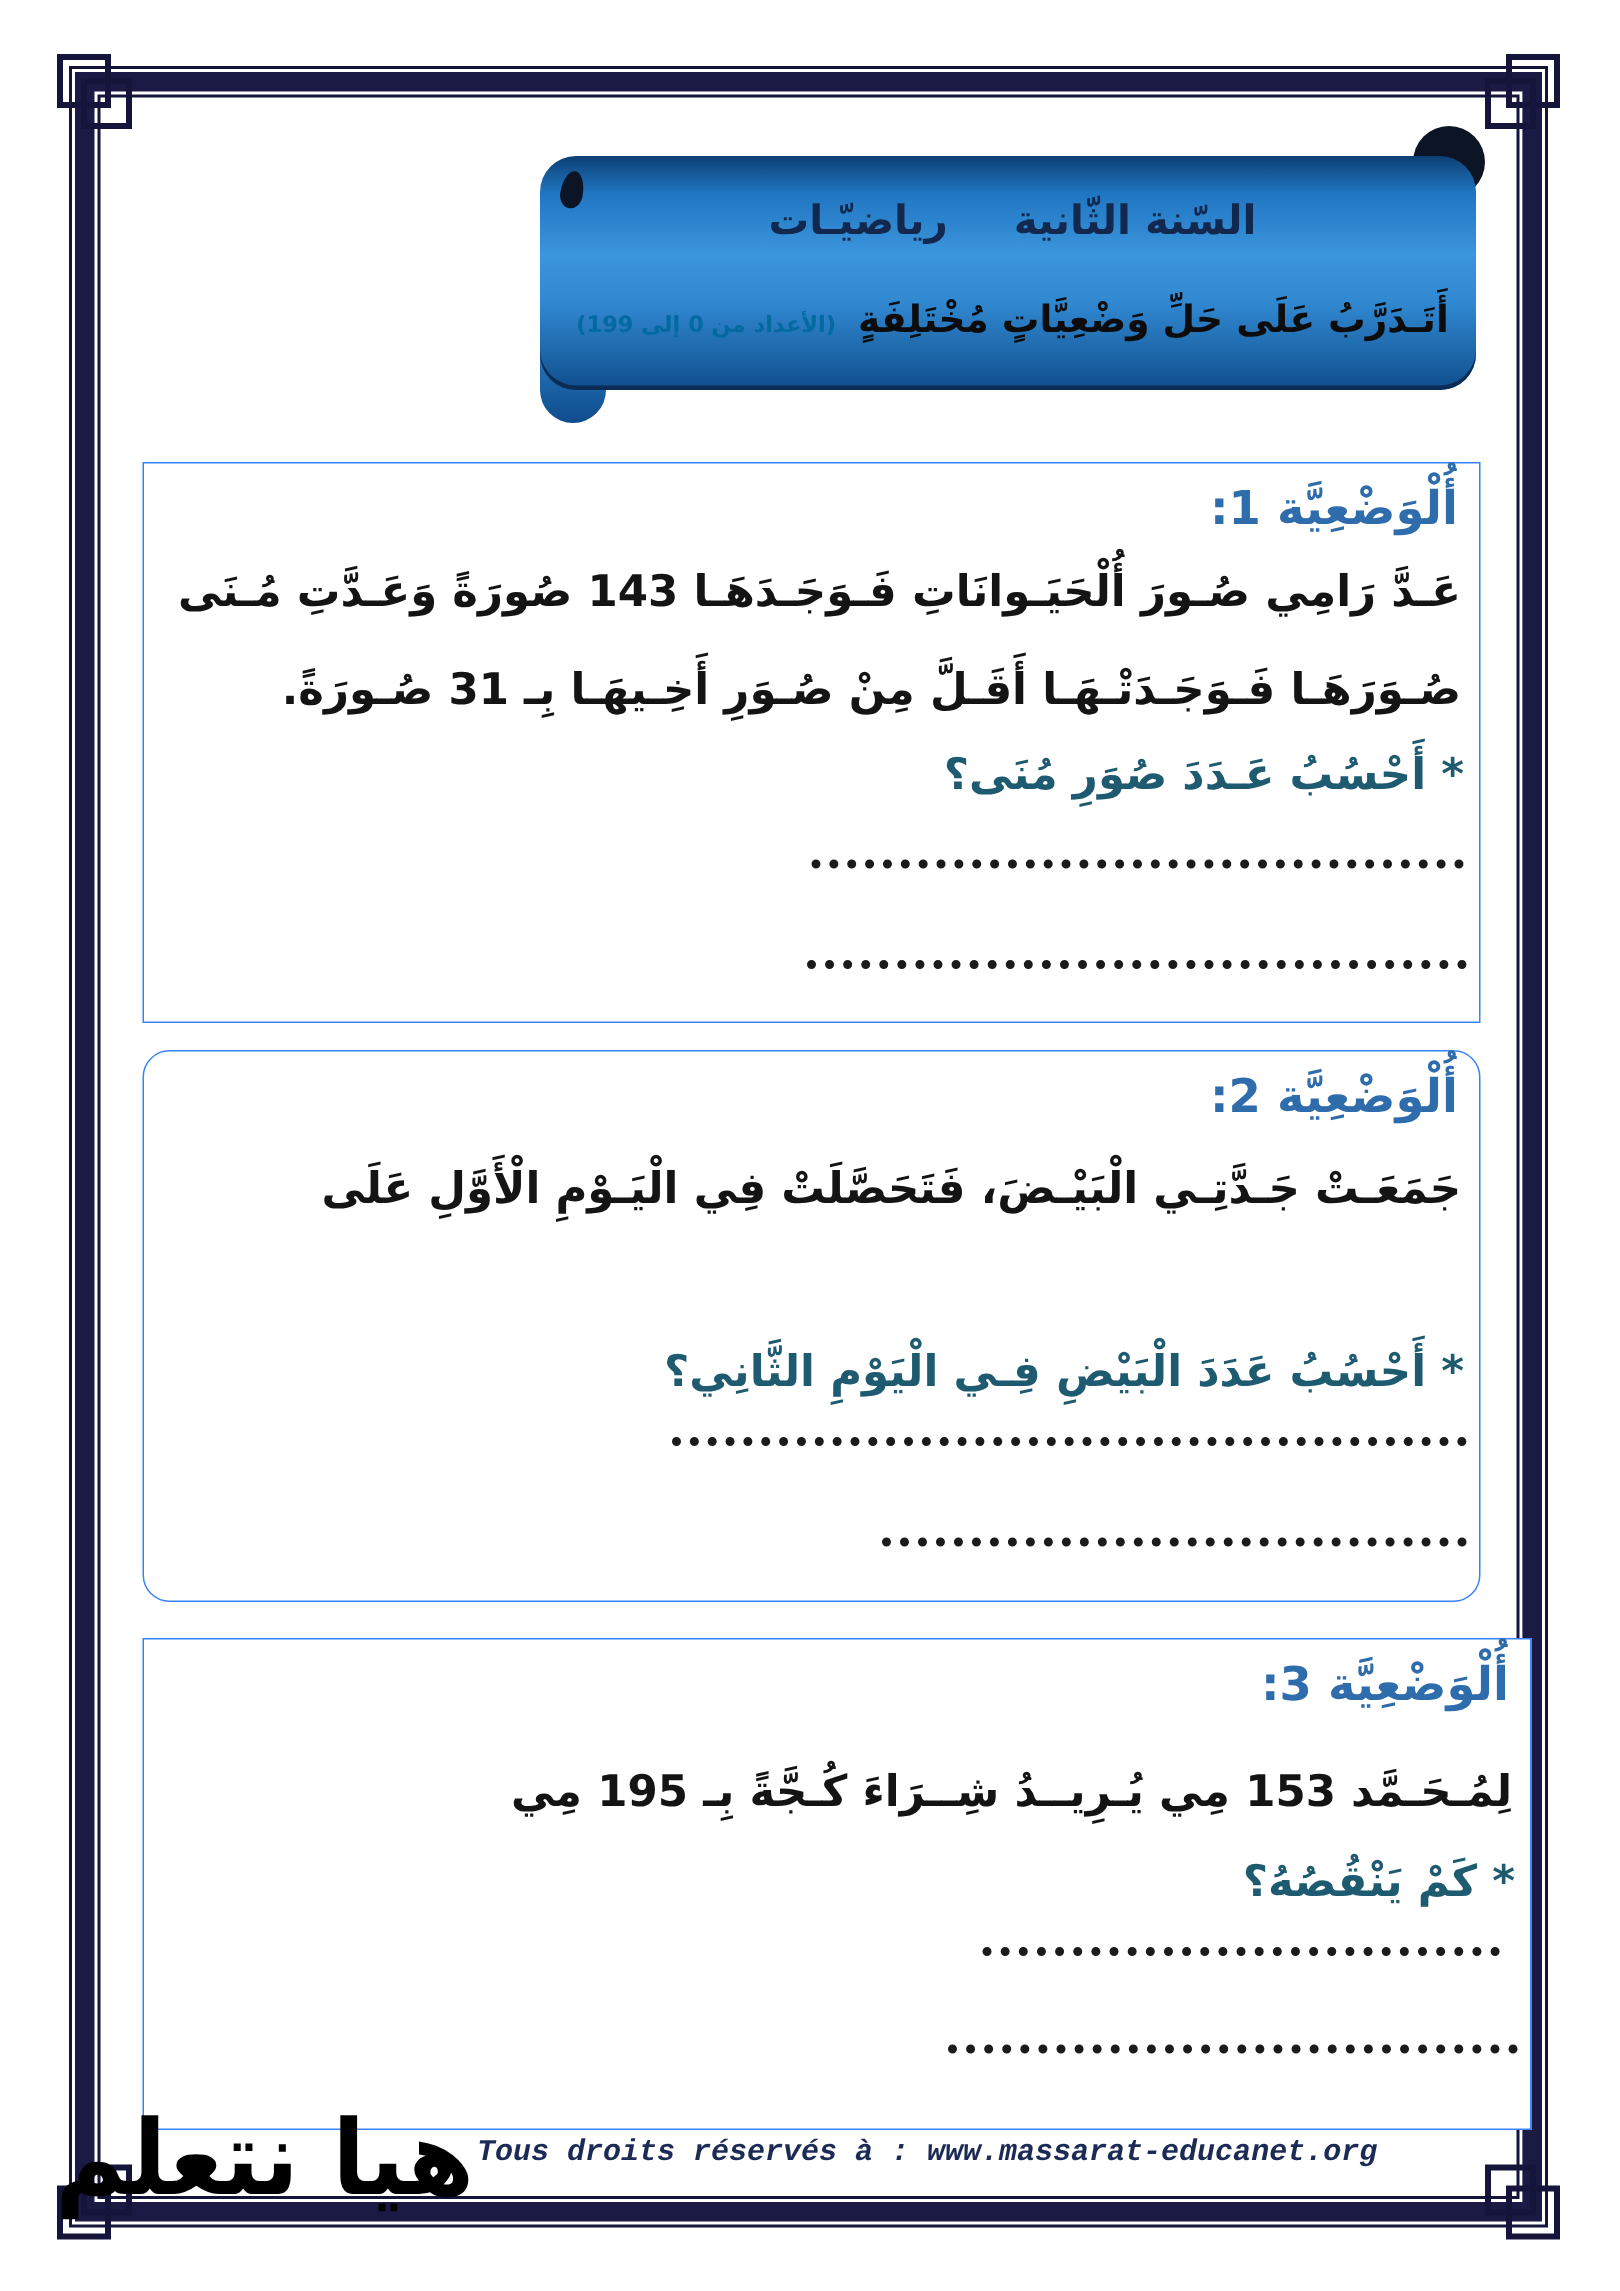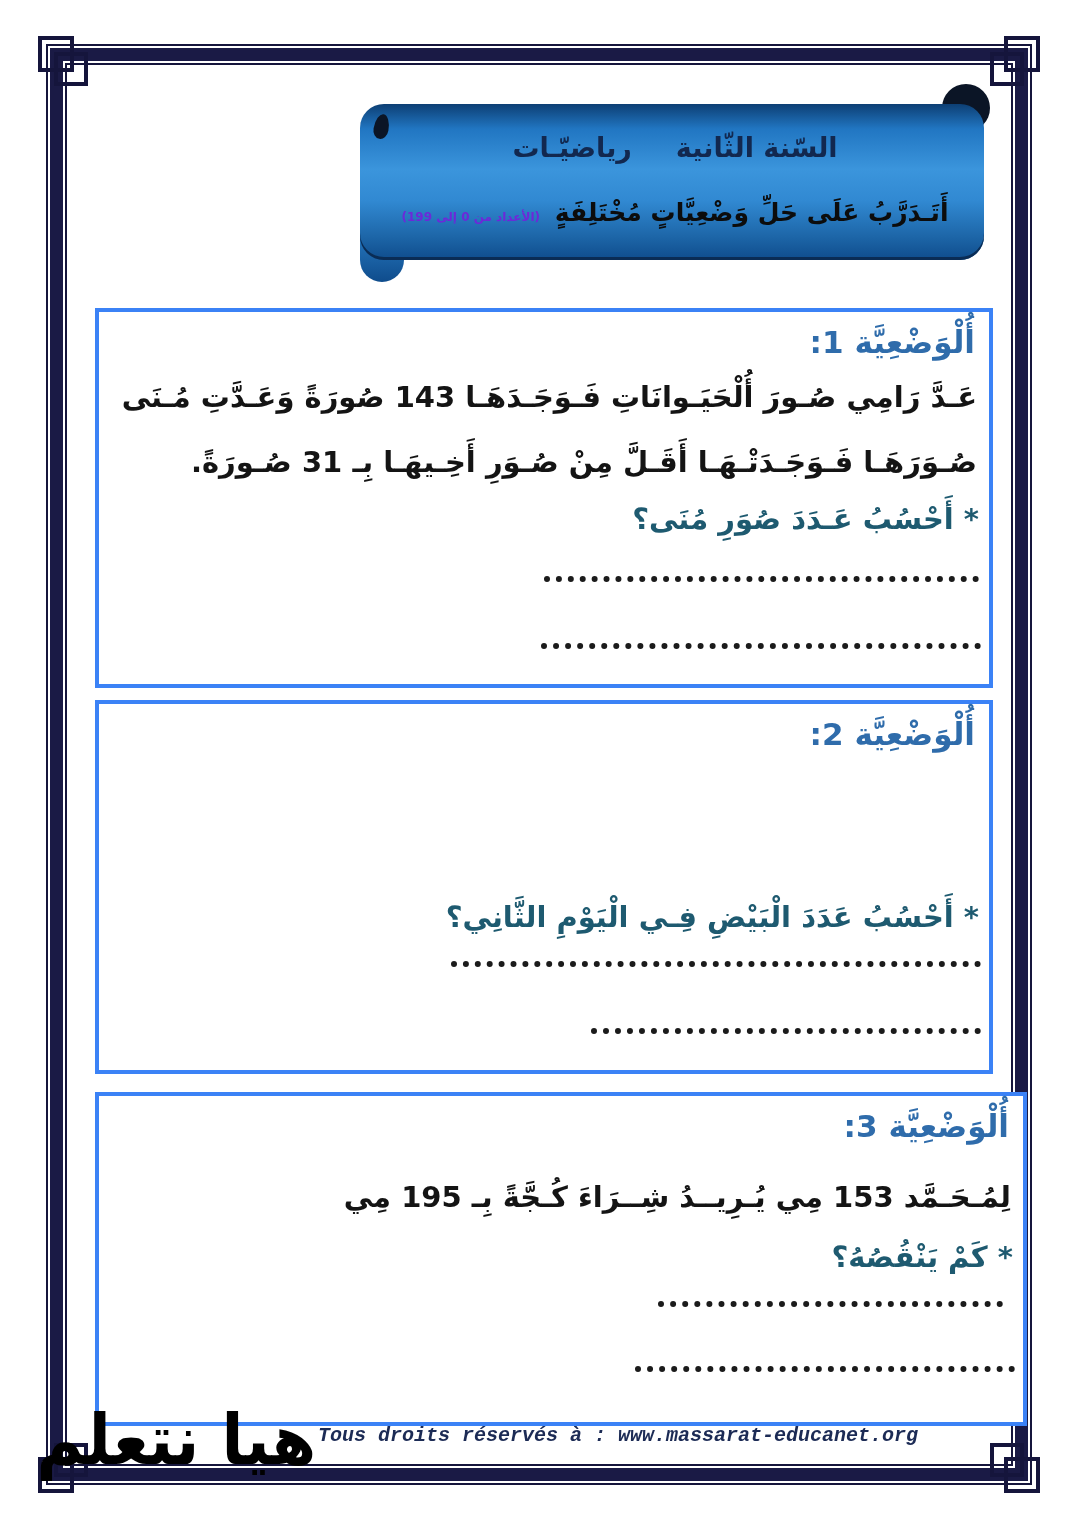--- a/index.html
+++ b/index.html
@@ -51,26 +51,26 @@
   .banner-line1 {
     position:absolute; top:36px; left:0; width:100%; z-index:3;
     display:flex; justify-content:center; gap:44px; direction:rtl;
     color:#12284f; font-weight:bold; font-size:27px;
   }
   .banner-line2 {
     position:absolute; top:102px; left:0; width:100%; z-index:3;
     direction:rtl; text-align:center;
     color:#0c0c0c; font-weight:bold; font-size:25px; white-space:nowrap;
   }
-  .banner-note { font-size:12px; font-weight:bold; color:#6d28d9; margin-right:6px; }
+  .banner-note { font-size:15px; font-weight:bold; color:#0369a1; margin-right:6px; }
 
   
-  .box { position:absolute; left:95px; width:890px; border:4px solid #3b82f6; background:#ffffff; }
+  .box { position:absolute; left:95px; width:890px; border:1px solid #3b82f6; background:#ffffff; }
   #box1 { top:308px; height:372px; }
-  #box2 { top:700px; height:366px; }
+  #box2 { top:700px; height:366px;border-radius:18px; }
   #box3 { top:1092px; height:326px;padding-left:34px; }
 
   .box-title {
     position:absolute; top:12px; right:14px; direction:rtl;
     color:#2f6cab; font-size:31px; font-weight:bold; white-space:nowrap;
   }
   .bline {
     position:absolute; right:12px; left:12px; direction:rtl; text-align:right;
     color:#141414; font-size:29px; font-weight:bold; white-space:nowrap;
   }
@@ -135,20 +135,21 @@
     <div class="box-title">أُلْوَضْعِيَّة 1:</div>
     <div class="bline l1">عَـدَّ رَامِي صُـورَ أُلْحَيَـوانَاتِ فَـوَجَـدَهَـا 143 صُورَةً وَعَـدَّتِ مُـنَى</div>
     <div class="bline l2">صُـوَرَهَـا فَـوَجَـدَتْـهَـا أَقَـلَّ مِنْ صُـوَرِ أَخِـيهَـا بِـ 31 صُـورَةً.</div>
     <div class="question q">* أَحْسُبُ عَـدَدَ صُوَرِ مُنَى؟</div>
     <div class="dots d1"></div>
     <div class="dots d2"></div>
   </div>
 
   <div class="box" id="box2">
     <div class="box-title">أُلْوَضْعِيَّة 2:</div>
+    <div class="bline l1">جَمَعَـتْ جَـدَّتِـي الْبَيْـضَ، فَتَحَصَّلَتْ فِي الْيَـوْمِ الْأَوَّلِ عَلَى</div>
     <div class="question q">* أَحْسُبُ عَدَدَ الْبَيْضِ فِـي الْيَوْمِ الثَّانِي؟</div>
     <div class="dots d1"></div>
     <div class="dots d2"></div>
   </div>
 
   <div class="box" id="box3">
     <div class="box-title">أُلْوَضْعِيَّة 3:</div>
     <div class="bline l1">لِمُـحَـمَّد 153 مِي يُـرِيــدُ شِــرَاءَ كُـجَّةً بِـ 195 مِي</div>
     <div class="question q">* كَمْ يَنْقُصُهُ؟</div>
     <div class="dots d1"></div>

